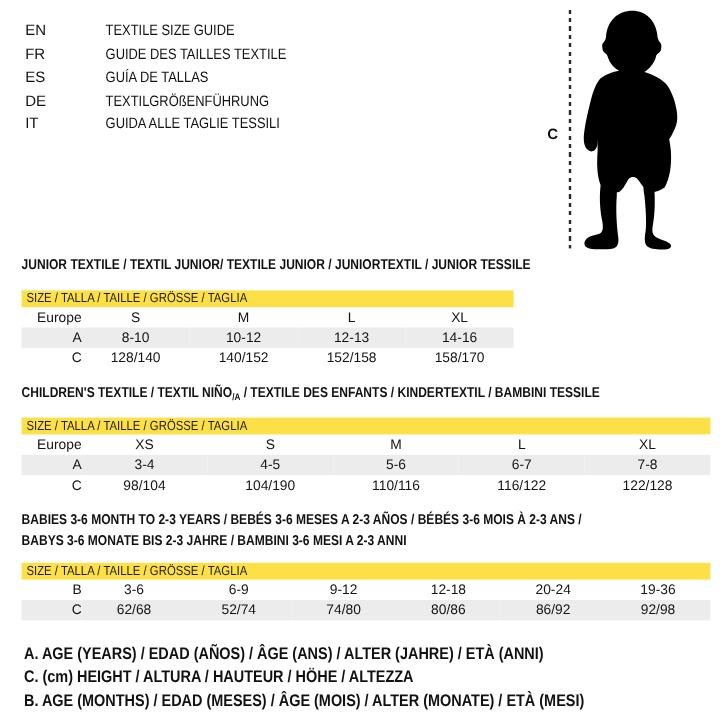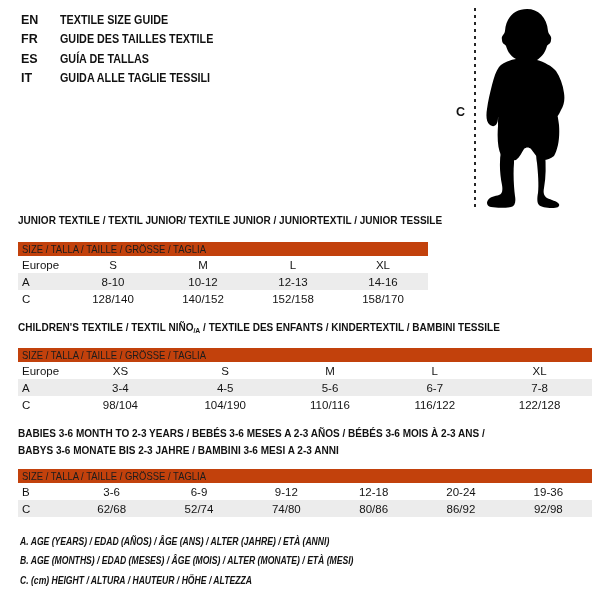--- a/index.html
+++ b/index.html
@@ -1,68 +1,72 @@
 <!DOCTYPE html>
 <html><head>
 <meta charset="utf-8">
 <style>
   html,body{margin:0;padding:0;background:#fff;}
   .page{position:relative;width:600px;height:600px;background:#ffffff;
         color:#111;font-family:"Liberation Sans",sans-serif;overflow:hidden;}
 
   
   .langs{position:absolute;left:21px;top:13px;}
-  .lang-row{display:flex;height:19.4px;align-items:flex-start;
-            font-weight:bold;font-size:12.5px;letter-spacing:0;}
+  .lang-row{display:flex;height:19.4px;align-items:flex-end;
+            font-weight:normal;font-size:12.5px;letter-spacing:0;gap:28px;}
   .lang-code{width:39px;flex:0 0 39px;}
   .cond{display:inline-block;transform:scaleX(0.86);transform-origin:0 50%;white-space:nowrap;}
 
   
   .dash-line{position:absolute;left:474px;top:8px;width:2px;height:199px;
              background:repeating-linear-gradient(to bottom,#262626 0 3.5px,transparent 3.5px 7px);}
   .figure-c{position:absolute;left:456px;top:105px;font-weight:bold;font-size:12.5px;}
   .baby{position:absolute;left:486px;top:5px;}
 
   
   .sec-title{position:absolute;left:18px;font-weight:bold;font-size:11.8px;
              white-space:nowrap;transform:scaleX(0.85);transform-origin:0 0;}
   .sub{font-size:8px;vertical-align:-2px;}
 
   
   table.size-table{position:absolute;left:18px;border-collapse:collapse;
                    table-layout:fixed;font-size:11.5px;color:#141414;}
-  table.size-table th{background:#c2410c;font-weight:normal;text-align:left;
+  table.size-table th{background:#fde047;font-weight:normal;text-align:left;
                       height:14px;padding:0 0 0 4px;font-size:11px;color:#1c1c1c;}
   table.size-table td{height:17px;padding:0;text-align:center;font-size:11.5px;}
-  table.size-table td.lbl{text-align:left;padding-left:4px;}
+  table.size-table td.lbl{text-align:right;padding-left:4px;}
   table.size-table tbody tr:nth-child(even){background:#ececec;}
   .w-junior{width:410px;}
   .w-full{width:574px;}
 
   
   .footnotes{position:absolute;left:20px;top:536px;}
-  .footnote{height:19.3px;font-weight:bold;font-size:10px;font-style:italic;}
+  .footnote{height:19.3px;font-weight:bold;font-size:14px;}
 </style>
 </head>
 <body>
 
 <div class="page">
 
   <div class="langs">
     <div class="lang-row">
       <span class="lang-code">EN</span>
       <span class="cond">TEXTILE SIZE GUIDE</span>
     </div>
     <div class="lang-row">
       <span class="lang-code">FR</span>
       <span class="cond">GUIDE DES TAILLES TEXTILE</span>
     </div>
     <div class="lang-row">
       <span class="lang-code">ES</span>
       <span class="cond">GUÍA DE TALLAS</span>
+    </div>
+    <div class="lang-row">
+      <span class="lang-code">DE</span>
+      <span class="cond">TEXTILGRÖßENFÜHRUNG</span>
     </div>
     <div class="lang-row">
       <span class="lang-code">IT</span>
       <span class="cond">GUIDA ALLE TAGLIE TESSILI</span>
     </div>
   </div>
 
   <span class="figure-c">C</span>
   <div class="dash-line"></div>
   <svg class="baby" width="102" height="206" viewBox="0 0 102 206" aria-hidden="true">
@@ -204,17 +208,17 @@
         <td>74/80</td>
         <td>80/86</td>
         <td>86/92</td>
         <td>92/98</td>
       </tr>
     </tbody>
   </table>
 
   <div class="footnotes">
     <div class="footnote"><span class="cond">A. AGE (YEARS) / EDAD (AÑOS) / ÂGE (ANS) / ALTER (JAHRE) / ETÀ (ANNI)</span></div>
+    <div class="footnote"><span class="cond">C. (cm) HEIGHT / ALTURA / HAUTEUR / HÖHE / ALTEZZA</span></div>
     <div class="footnote"><span class="cond">B. AGE (MONTHS) / EDAD (MESES) / ÂGE (MOIS) / ALTER (MONATE) / ETÀ (MESI)</span></div>
-    <div class="footnote"><span class="cond">C. (cm) HEIGHT / ALTURA / HAUTEUR / HÖHE / ALTEZZA</span></div>
   </div>
 
 </div>
 
 </body></html>

